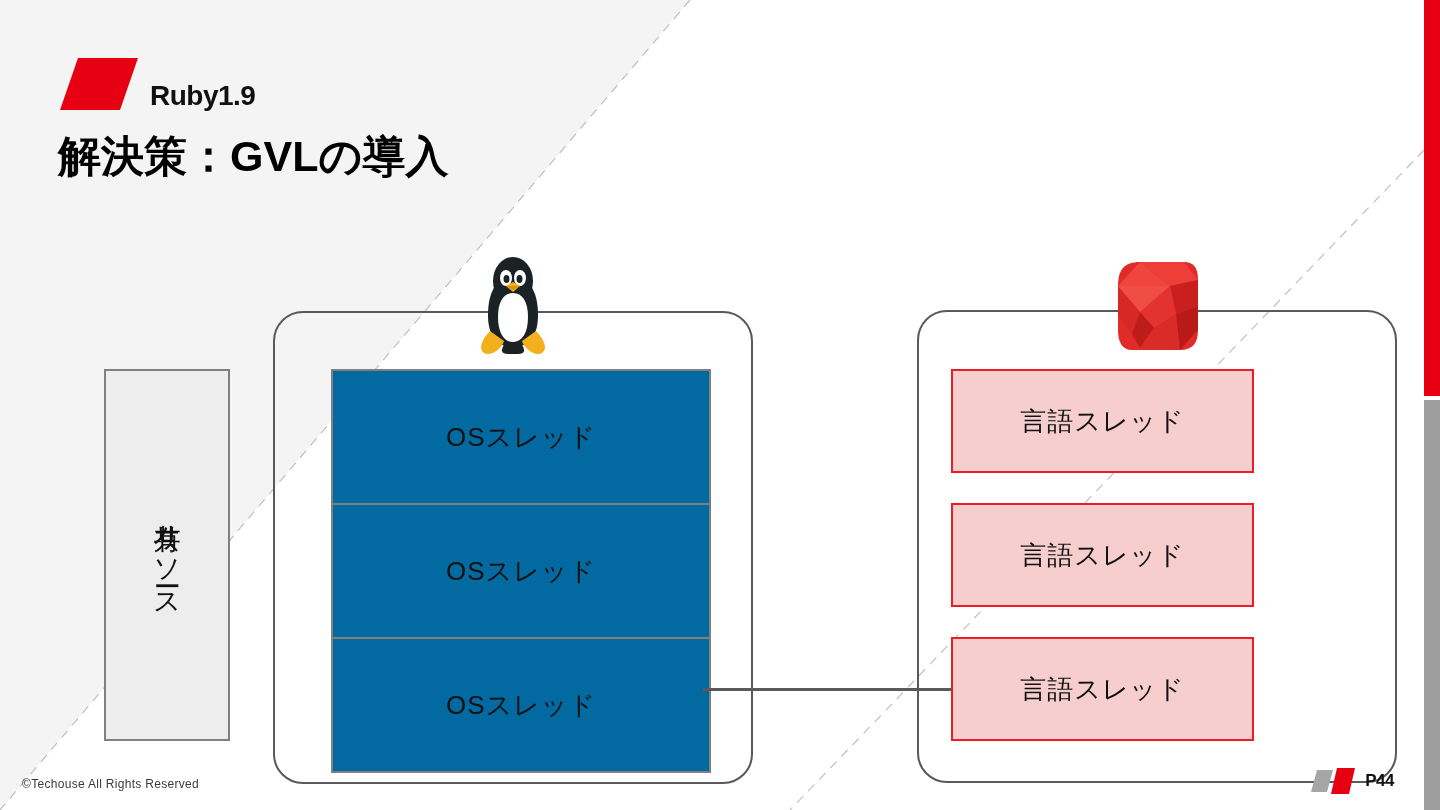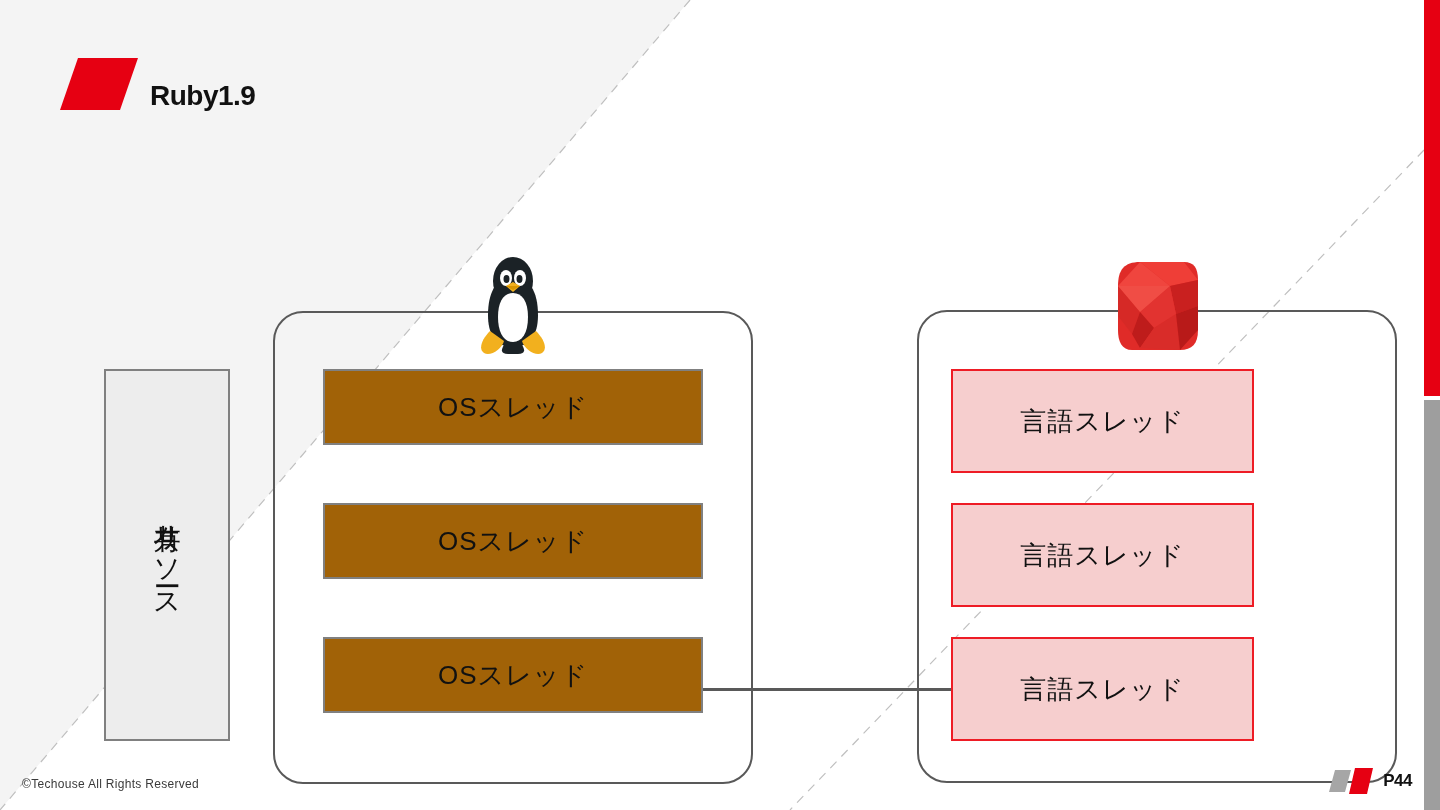--- a/index.html
+++ b/index.html
@@ -97,24 +97,24 @@
     position: absolute;
     box-sizing: border-box;
     display: flex;
     align-items: center;
     justify-content: center;
     font-size: 26px;
     color: #111111;
     letter-spacing: 1px;
   }
   .thread.os {
-    left: 323px;
+    left: 331px;
     width: 380px;
-    height: 76px;
-    background: #a16207;
+    height: 136px;
+    background: #0369a1;
     border: 2px solid #808080;
   }
   .thread.lang {
     left: 951px;
     width: 303px;
     height: 104px;
     background: #F6CECE;
     border: 2px solid #EE1C25;
   }
   .row0 { top: 369px; }
@@ -146,21 +146,21 @@
     position: absolute;
     left: 22px; top: 777px;
     font-size: 12px;
     font-weight: normal;
     color: #3a3a3a;
     letter-spacing: 0.3px;
     white-space: nowrap;
   }
   .page-badge {
     position: absolute;
-    right: 28px; bottom: 16px;
+    right: 46px; bottom: 16px;
     display: flex;
     align-items: center;
   }
   .page-num {
     font-size: 17px;
     font-weight: bold;
     color: #111111;
     letter-spacing: -0.5px;
   }
 </style>
@@ -177,20 +177,21 @@
   </svg>
 
   <div class="edge-bar red"></div>
   <div class="edge-bar gray"></div>
 
   <svg class="logo-mark" viewBox="0 0 78 52">
     <polygon points="18,0 78,0 60,52 0,52" fill="#E60012"></polygon>
   </svg>
 
   <div class="kicker">Ruby1.9</div>
+  <div class="slide-title">解決策：GVLの導入</div>
 
   <div class="shared-box">
     <span class="shared-label">共有リソース</span>
   </div>
 
   <div class="group os"></div>
 
   <svg class="tux" viewBox="0 0 86 103">
     <ellipse cx="43" cy="28" rx="20" ry="24" fill="#1B2226"></ellipse>
     <path d="M18 62 C18 38 27 24 43 24 C59 24 68 38 68 62 C68 82 60 94 43 94 C26 94 18 82 18 62 Z" fill="#1B2226"></path>

